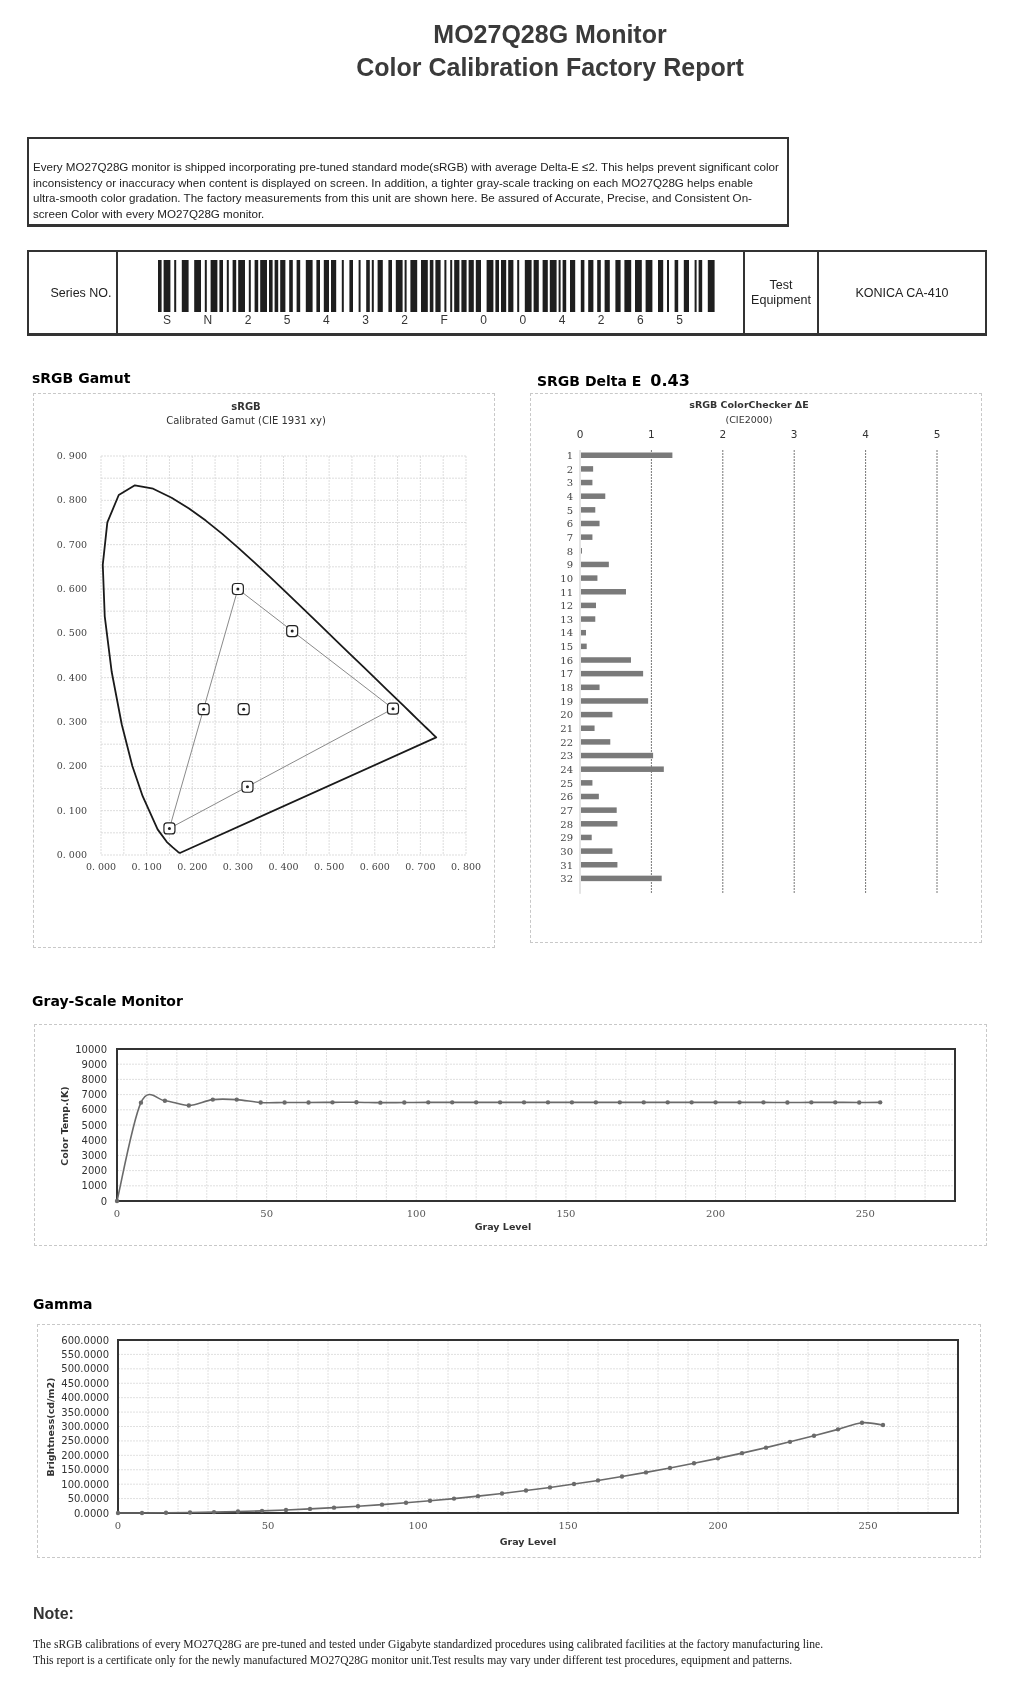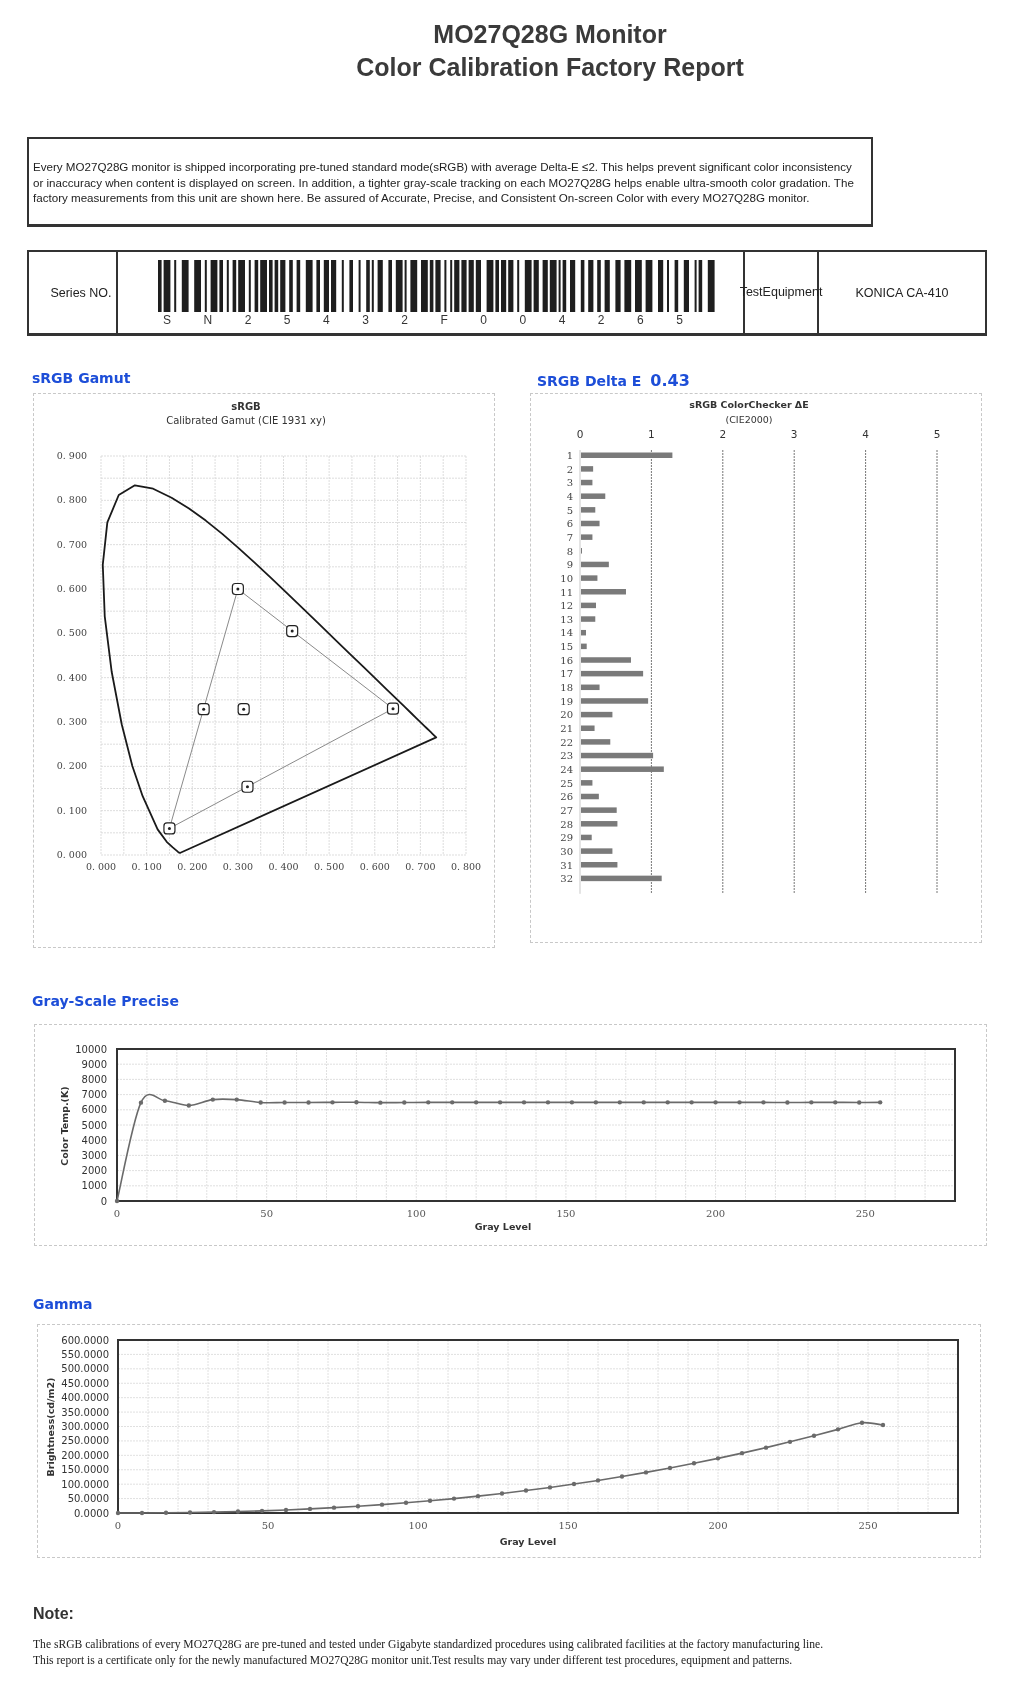--- a/index.html
+++ b/index.html
@@ -1,27 +1,27 @@
 <!DOCTYPE html>
 <html><head>
 <meta charset="utf-8">
 <style>
   html, body { margin: 0; padding: 0; background: #ffffff; }
   body { width: 1017px; height: 1683px; position: relative; overflow: hidden; color: #2a2a2a; font-family: "Liberation Sans", sans-serif; }
   .abs { position: absolute; }
   .title { left: 0; width: 1100px; text-align: center; font-weight: bold; font-size: 25px; color: #3a3a3a; line-height: 33px; }
-  .intro-box { left: 27px; top: 137px; width: 846px; height: 90px; border: 2px solid #333; border-bottom-width: 3px; box-sizing: border-box; }
+  .intro-box { left: 27px; top: 137px; width: 762px; height: 90px; border: 2px solid #333; border-bottom-width: 3px; box-sizing: border-box; }
   .intro-text { position: absolute; left: 4px; top: 20px; right: 6px; font-size: 11.6px; line-height: 15.5px; color: #222; }
   .serial-table { left: 27px; top: 250px; width: 960px; height: 86px; border: 2px solid #333; border-bottom-width: 3px; box-sizing: border-box; display: flex; padding-left: 17px; }
   .serial-table .cell { border-right: 2px solid #333; display: flex; align-items: center; justify-content: center; font-size: 12.5px; color: #222; text-align: center; box-sizing: border-box; }
   .serial-table .cell:last-child { border-right: none; }
   .barcode-wrap { position: relative; width: 100%; height: 100%; }
   .barcode-bars { position: absolute; left: 40px; top: 8px; height: 52px; width: 560px; }
   .barcode-digits { position: absolute; left: 45px; top: 61px; width: 520px; display: flex; justify-content: space-between; font-size: 12px; color: #333; letter-spacing: 0; }
-  .section-head { font-weight: bold; font-size: 14px; color: #1d4ed8; font-family: "DejaVu Sans", sans-serif; }
+  .section-head { font-weight: bold; font-size: 14px; color: #000000; font-family: "DejaVu Sans", sans-serif; }
   .chart-box { border: 1px dashed #c8c8c8; box-sizing: border-box; background: #fff; }
   svg text { font-family: "DejaVu Sans", sans-serif; }
   .serif-tick { font-family: "DejaVu Serif", serif; }
   .note-head { left: 33px; top: 1605px; font-weight: bold; font-size: 16px; color: #333; }
   .note-text { left: 33px; top: 1637px; font-size: 11.6px; line-height: 16px; color: #222; width: 980px; font-family: Liberation Serif, serif; }
 </style>
 </head>
 <body>
 
 <div class="abs title" style="top:18px;">MO27Q28G Monitor</div>
@@ -117,21 +117,21 @@
           <span>F</span>
           <span>0</span>
           <span>0</span>
           <span>4</span>
           <span>2</span>
           <span>6</span>
           <span>5</span>
         </div>
     </div>
   </div>
-  <div class="cell" style="width:74px; flex-direction:row; line-height:15px;">
+  <div class="cell" style="width:74px; flex-direction:column; line-height:15px;">
     <span>Test</span>
     <span>Equipment</span>
   </div>
   <div class="cell" style="flex:1;">KONICA  CA-410</div>
 </div>
 
 <div class="abs section-head" style="left:32px; top:370px;">sRGB Gamut</div>
 <div class="abs section-head" style="left:537px; top:371px;">
   <span>SRGB Delta E</span>
   <span style="margin-left:4px; font-size:16px;">0.43</span>
@@ -315,21 +315,21 @@
         <text x="42" y="460.85" text-anchor="end" font-size="10" fill="#444" class="serif-tick">30</text>
         <rect x="50" y="454.35" width="31.415999999999997" height="5.5" fill="#7a7a7a"></rect>
         <text x="42" y="474.5" text-anchor="end" font-size="10" fill="#444" class="serif-tick">31</text>
         <rect x="50" y="468" width="36.414" height="5.5" fill="#7a7a7a"></rect>
         <text x="42" y="488.15000000000003" text-anchor="end" font-size="10" fill="#444" class="serif-tick">32</text>
         <rect x="50" y="481.65000000000003" width="80.68199999999999" height="5.5" fill="#7a7a7a"></rect>
       </g>
   </svg>
 </div>
 
-<div class="abs section-head" style="left:32px; top:993px;">Gray-Scale Precise</div>
+<div class="abs section-head" style="left:32px; top:993px;">Gray-Scale Monitor</div>
 
 <div class="abs chart-box" style="left:34px; top:1024px; width:953px; height:222px;">
   <svg id="gs-svg" width="953" height="222">
     <g id="gs-grid">
         <line x1="82" y1="24" x2="82" y2="176" stroke="#d8d8d8" stroke-width="0.8" stroke-dasharray="2,1"></line>
         <line x1="111.92857142857143" y1="24" x2="111.92857142857143" y2="176" stroke="#d8d8d8" stroke-width="0.8" stroke-dasharray="2,1"></line>
         <line x1="141.85714285714286" y1="24" x2="141.85714285714286" y2="176" stroke="#d8d8d8" stroke-width="0.8" stroke-dasharray="2,1"></line>
         <line x1="171.78571428571428" y1="24" x2="171.78571428571428" y2="176" stroke="#d8d8d8" stroke-width="0.8" stroke-dasharray="2,1"></line>
         <line x1="201.71428571428572" y1="24" x2="201.71428571428572" y2="176" stroke="#d8d8d8" stroke-width="0.8" stroke-dasharray="2,1"></line>
         <line x1="231.64285714285714" y1="24" x2="231.64285714285714" y2="176" stroke="#d8d8d8" stroke-width="0.8" stroke-dasharray="2,1"></line>

